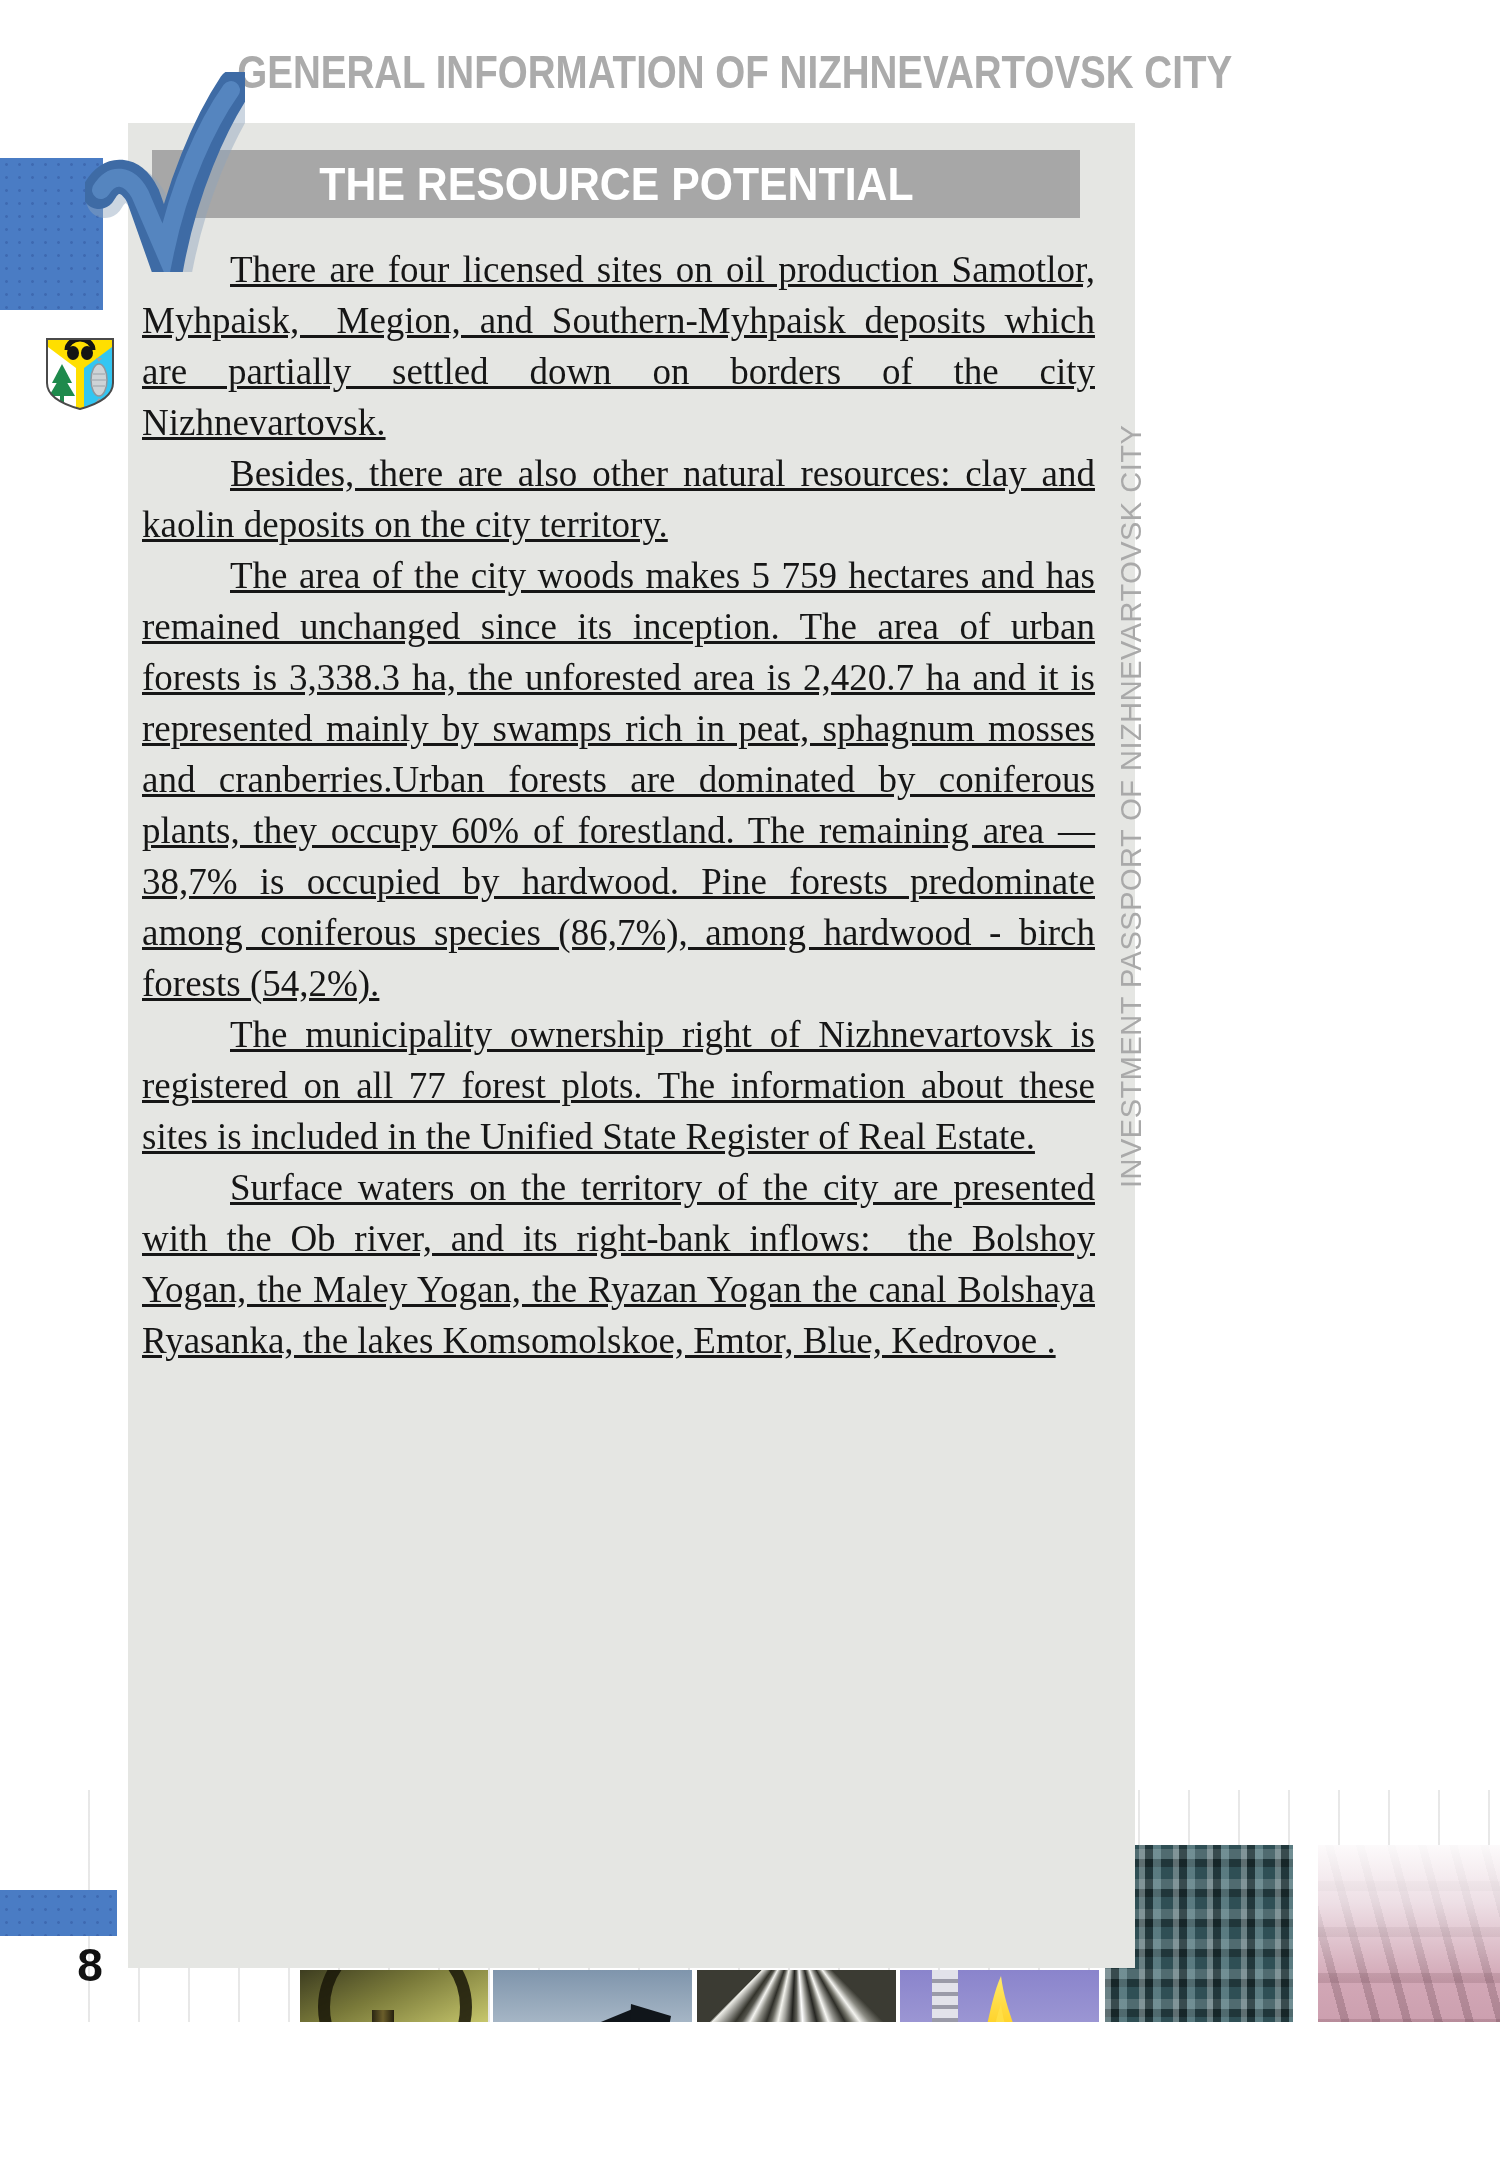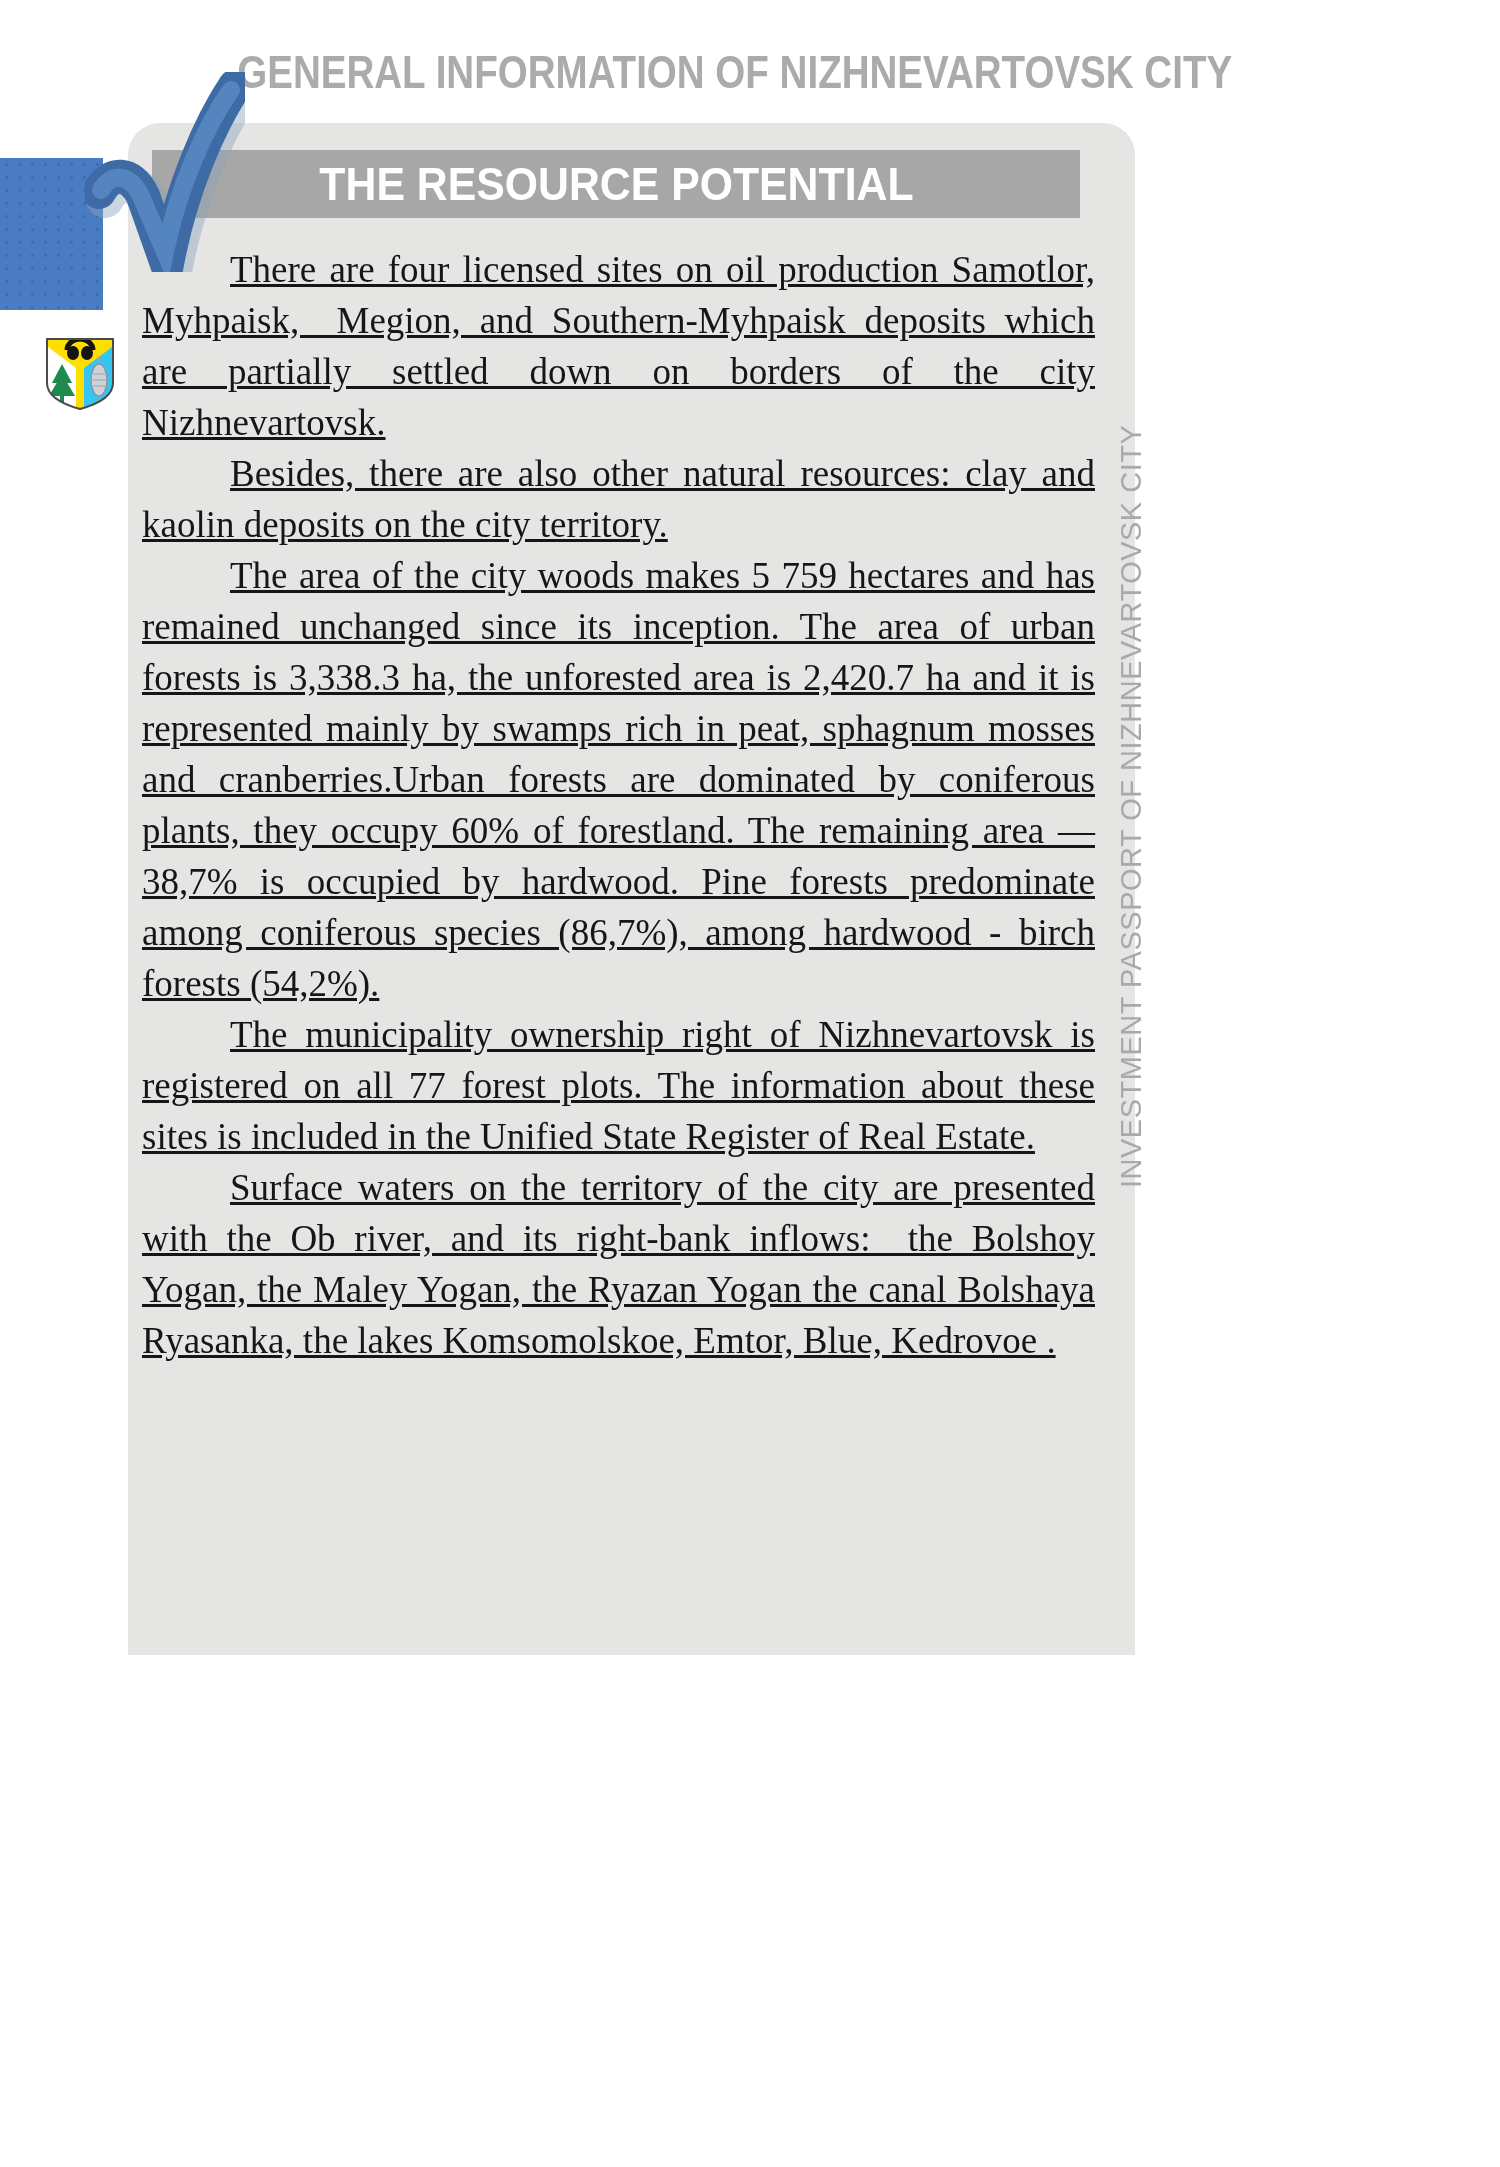--- a/index.html
+++ b/index.html
@@ -1,35 +1,35 @@
 <!DOCTYPE html>
 <html><head>
 <meta charset="utf-8">
 <style>
   html,body{margin:0;padding:0;background:#fff;}
-  .page{position:relative;width:1500px;height:1655px;background:#ffffff;overflow:hidden;
+  .page{position:relative;width:1500px;height:2022px;background:#ffffff;overflow:hidden;
         font-family:"Liberation Sans", sans-serif;}
 
   
   .bg-lines{position:absolute;left:88px;top:1790px;width:1412px;height:377px;z-index:1;
     background:repeating-linear-gradient(90deg, rgba(90,90,90,0.14) 0 2px, transparent 2px 50px);}
   .bg-skyline-a{position:absolute;left:88px;top:2090px;width:1412px;height:34px;z-index:1;
     background:repeating-linear-gradient(90deg, rgba(150,150,150,0.18) 0 4px, transparent 4px 19px,
                rgba(140,140,140,0.22) 19px 25px, transparent 25px 43px);}
   .bg-skyline-b{position:absolute;left:88px;top:2112px;width:1412px;height:55px;z-index:1;
     background:repeating-linear-gradient(90deg, rgba(130,130,130,0.32) 0 5px, transparent 5px 13px,
                rgba(150,150,150,0.25) 13px 17px, transparent 17px 26px,
                rgba(120,120,120,0.30) 26px 32px, transparent 32px 41px);}
 
   .page-header{position:absolute;left:128px;top:44px;width:1007px;text-align:center;z-index:4;}
   .page-header span{display:inline-block;transform:scaleX(0.82);transform-origin:center;
     font-weight:bold;font-size:47px;color:#ababab;white-space:nowrap;letter-spacing:0px;}
 
   .graybox{position:absolute;left:128px;top:123px;width:1007px;height:1845px;
-    background:#e5e6e3;z-index:3;border-radius:32px;}
+    background:#e5e6e3;z-index:3;}
 
   .titlebar{position:absolute;left:24px;top:27px;width:928px;height:68px;background:#a7a7a7;
     display:flex;align-items:center;justify-content:center;}
   .titlebar span{display:inline-block;transform:scaleX(0.93);transform-origin:center;
     font-weight:bold;font-size:46px;color:#ffffff;white-space:nowrap;}
 
   .bodytext{position:absolute;left:14px;top:121px;width:953px;z-index:2;
     font-family:"Liberation Serif", serif;font-size:37px;line-height:51px;color:#161616;
     text-align:justify;text-decoration:underline;}
   .bodytext p{margin:0;text-indent:88px;}

